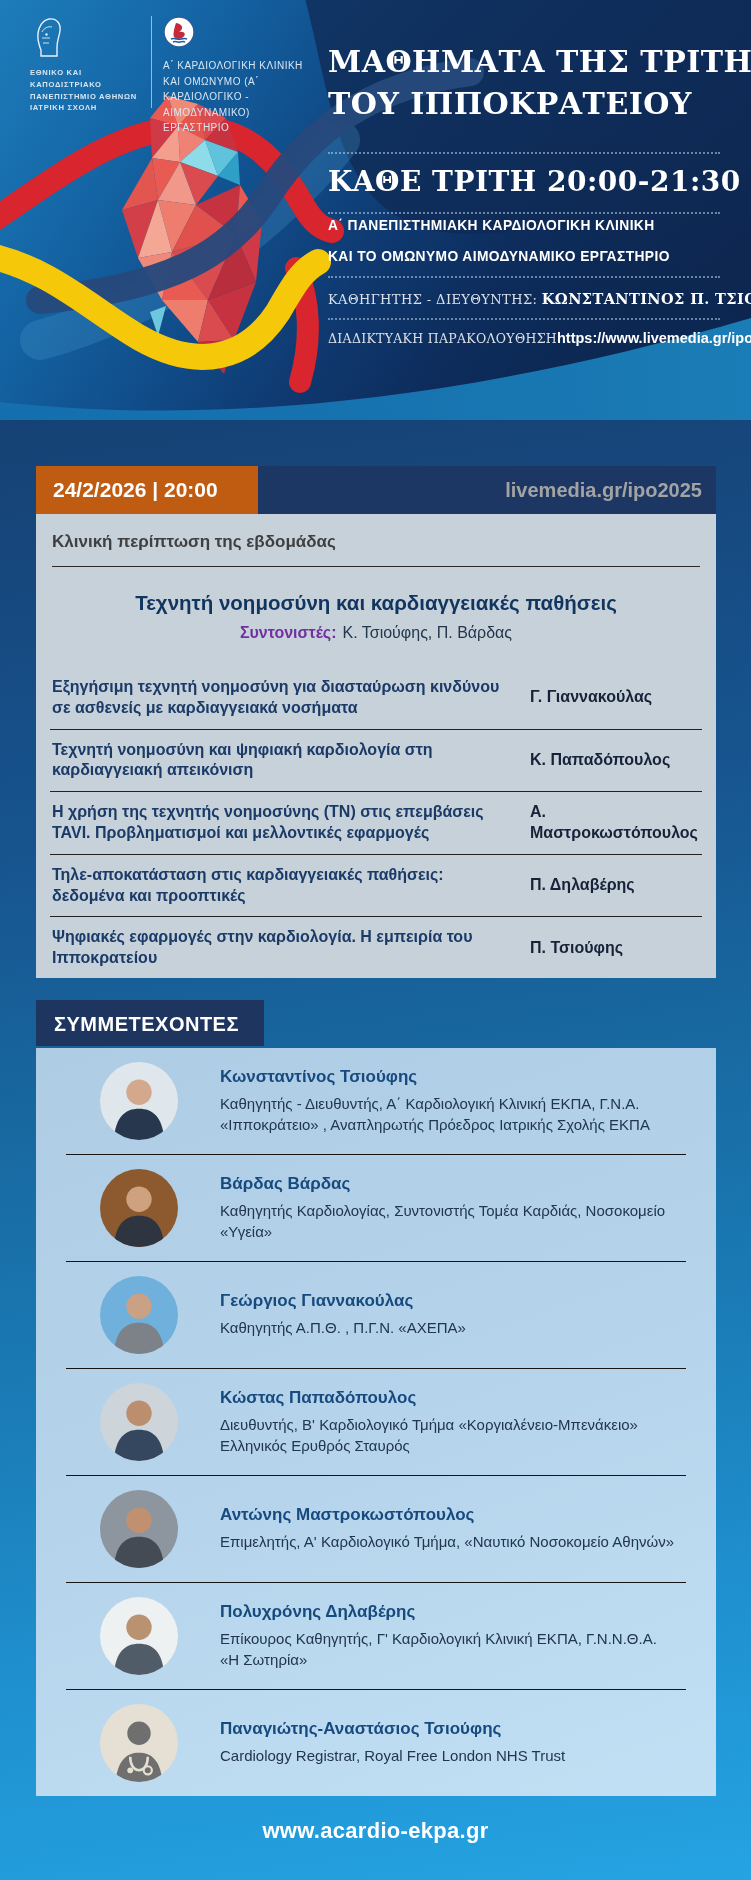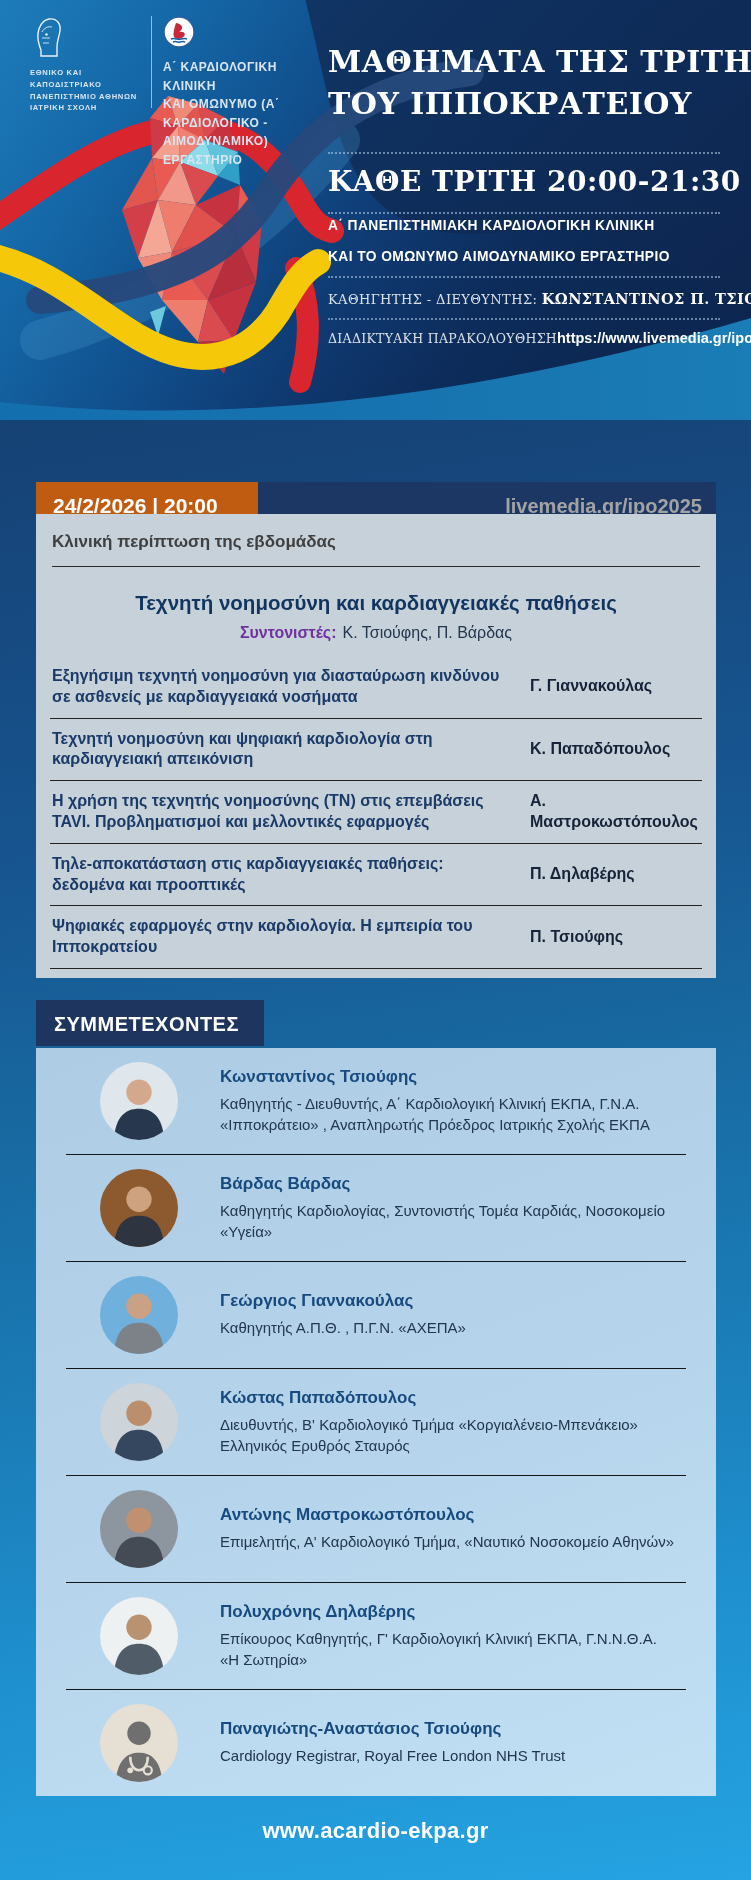--- a/index.html
+++ b/index.html
@@ -9,21 +9,21 @@
 
   
   .header{position:absolute;top:0;left:0;width:751px;height:420px;overflow:hidden;}
   .header svg.header-art{position:absolute;top:0;left:0;}
 
   .logo-left{position:absolute;top:14px;left:30px;width:118px;}
   .logo-left .uoa-lines{margin-top:5px;font-size:7.6px;font-weight:bold;letter-spacing:.7px;
       color:#d9e6f2;line-height:1.55;}
   .logo-divider{position:absolute;top:16px;left:151px;width:1px;height:92px;background:rgba(255,255,255,.55);}
   .logo-right{position:absolute;top:16px;left:163px;width:150px;}
-  .logo-right .clinic-lines{margin-top:6px;font-size:12px;font-weight:bold;letter-spacing:.5px;
+  .logo-right .clinic-lines{margin-top:6px;font-size:10px;font-weight:normal;letter-spacing:.5px;
       color:#d9e6f2;line-height:1.55;}
 
   .header-copy{position:absolute;top:0;left:328px;width:392px;}
   .hc{position:absolute;left:0;width:100%;color:#fff;}
   .title-line{font-family:"DejaVu Serif","Liberation Serif",serif;font-weight:bold;
       font-size:30px;letter-spacing:.5px;white-space:nowrap;}
   .t1{top:44px;} .t2{top:86px;}
   .dotline{position:absolute;left:0;width:100%;border-top:2px dotted rgba(185,210,235,.55);}
   .d1{top:152px;} .d2{top:212px;} .d3{top:276px;} .d4{top:318px;}
   .time-line{top:165px;font-family:"DejaVu Serif","Liberation Serif",serif;font-weight:bold;
@@ -33,34 +33,34 @@
   .director-line{top:290px;font-family:"DejaVu Serif","Liberation Serif",serif;font-size:13px;
       letter-spacing:.4px;white-space:nowrap;}
   .director-line .dir-label{opacity:.85;}
   .director-line .dir-name{font-weight:bold;font-size:14.5px;}
   .stream-line{top:330px;font-family:"DejaVu Serif","Liberation Serif",serif;font-size:12.5px;
       letter-spacing:.3px;white-space:nowrap;}
   .stream-line .stream-label{opacity:.85;}
   .stream-line .stream-url{font-family:"Liberation Sans",sans-serif;font-weight:bold;font-size:14.5px;letter-spacing:0;}
 
   
-  .date-bar{position:absolute;top:482px;left:36px;width:680px;height:48px;display:flex;
+  .date-bar{position:absolute;top:466px;left:36px;width:680px;height:48px;display:flex;
       background:#1d3765;}
   .date-badge{width:222px;background:#c05c12;color:#fff;font-size:21px;font-weight:bold;
       line-height:48px;padding-left:17px;box-sizing:border-box;}
   .bar-link{flex:1;text-align:right;color:#a3a3a3;font-size:20px;font-weight:bold;
       line-height:48px;padding-right:14px;}
 
   
   .schedule{position:absolute;top:514px;left:36px;width:680px;height:464px;
       background:#c7d1da;box-sizing:border-box;padding:10px 14px 0;overflow:hidden;}
   .week-case{font-size:17px;font-weight:bold;color:#404040;padding:8px 2px 14px;}
   .schedule hr{border:none;border-top:1.5px solid #2a2a2a;margin:0 2px;}
   .session-title{text-align:center;font-size:20.5px;font-weight:bold;color:#11355f;margin-top:24px;}
-  .coordinators{text-align:center;font-size:16px;color:#22364e;margin-top:9px;margin-bottom:14px;}
+  .coordinators{text-align:center;font-size:16px;color:#22364e;margin-top:9px;margin-bottom:25px;}
   .coordinators .coord-label{color:#7030a0;font-weight:bold;margin-right:6px;}
   .talk-row{display:flex;align-items:center;padding:10px 2px;border-bottom:1.5px solid #222;}
   .talk-title{flex:1;font-size:16px;font-weight:bold;color:#1a3a67;line-height:1.3;padding-right:14px;}
   .talk-speaker{width:170px;font-size:16px;font-weight:bold;color:#152238;line-height:1.3;}
 
   
   .participants-badge{position:absolute;top:1000px;left:36px;width:228px;height:46px;
       background:#1e3560;color:#fff;font-size:20px;font-weight:bold;letter-spacing:.5px;
       line-height:48px;padding-left:18px;box-sizing:border-box;}
   .participants{position:absolute;top:1048px;left:36px;width:680px;height:748px;

